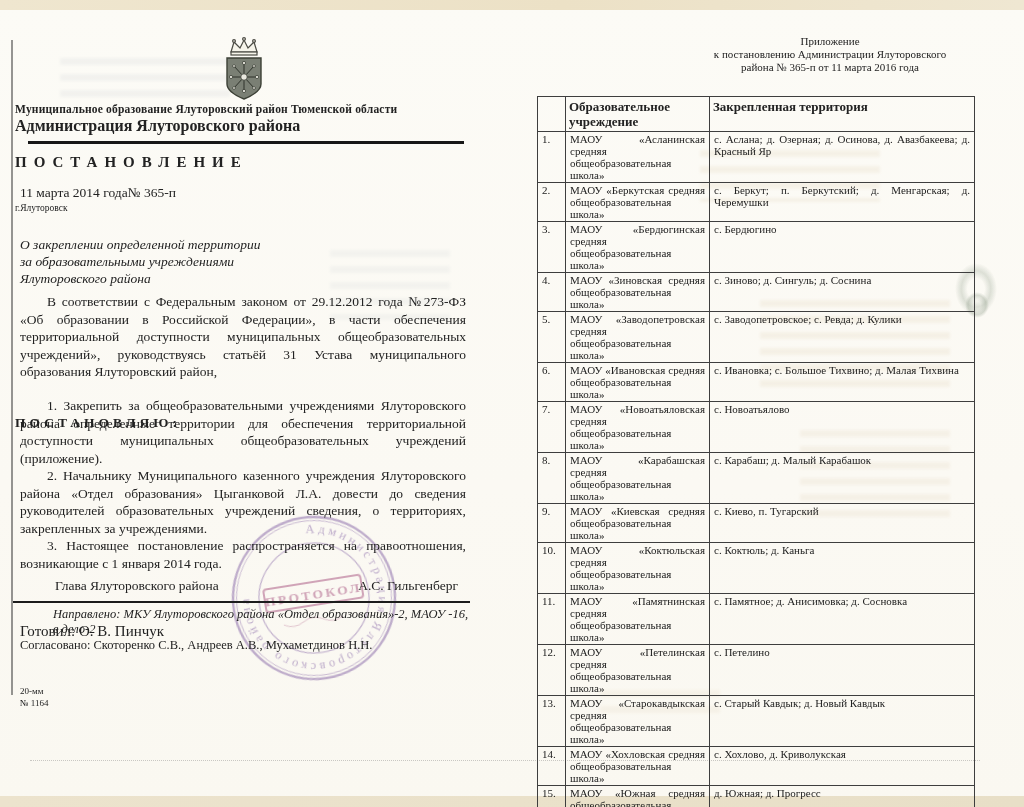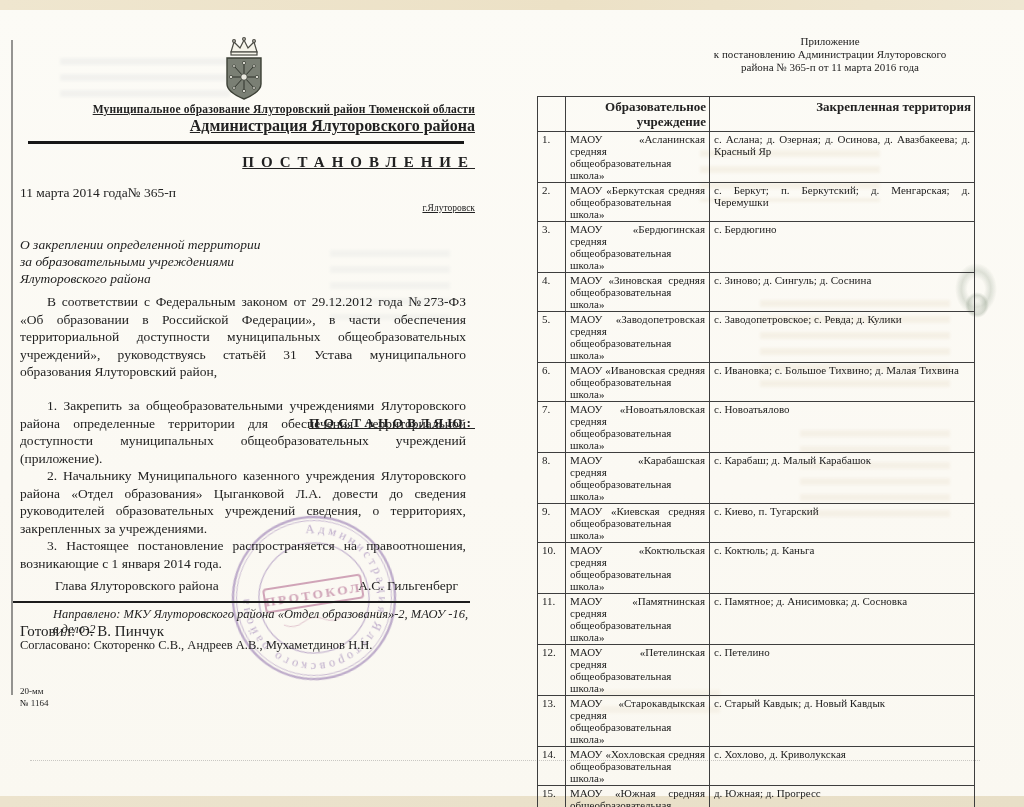--- a/index.html
+++ b/index.html
@@ -8,21 +8,21 @@
     background:linear-gradient(180deg,#fcfbf6 0%,#fbf9f3 60%,#faf8f1 100%);
     font-family:"Liberation Serif","DejaVu Serif",serif;color:#222;
   }
   .strip-top{position:absolute;left:0;top:0;width:1024px;height:10px;
     background:linear-gradient(90deg,#efe6cf,#ece1c6 55%,#efe7d2);}
   .strip-bottom{position:absolute;left:0;top:796px;width:1024px;height:11px;
     background:linear-gradient(90deg,#ece3cd,#e8dfc7);}
   .page-edge-line{position:absolute;left:11px;top:40px;width:2px;height:655px;
     background:rgba(45,45,45,.5);filter:blur(.4px);}
   .abs{position:absolute;}
-  .center{text-align:right;text-decoration:underline;}
+  .center{text-align:left;}
   
   .org-small{left:15px;top:103px;width:460px;font-size:11.5px;font-weight:bold;letter-spacing:.2px;}
   .org-large{left:15px;top:117px;width:460px;font-size:16px;font-weight:bold;}
   .thick-rule{left:28px;top:141px;width:436px;height:3px;background:#171717;}
   .doc-type{left:15px;top:154px;width:460px;font-size:15px;font-weight:bold;letter-spacing:7px;}
   .date-row{left:20px;top:185px;width:448px;display:flex;justify-content:flex-start;font-size:13.5px;}
   .place{left:15px;top:203px;width:460px;font-size:9.5px;}
   .subject{left:20px;top:236px;width:320px;font-size:13.5px;font-style:italic;line-height:17px;white-space:pre-line;}
   .preamble{left:20px;top:293px;width:446px;font-size:13.5px;line-height:17.5px;
     text-align:justify;text-indent:27px;}
@@ -36,21 +36,21 @@
   .agreed-line{left:20px;top:638px;width:440px;font-size:12.5px;}
   .print-marks{left:20px;top:685px;font-size:9px;line-height:12px;white-space:pre-line;}
   
   .stamp{left:228px;top:512px;width:172px;height:172px;opacity:.55;
     transform:rotate(-9deg);mix-blend-mode:multiply;filter:blur(.3px);}
   
   .annex-note{left:665px;top:35px;width:330px;font-size:11px;line-height:13px;text-align:center;}
   table.territory{position:absolute;left:537px;top:96px;width:437px;
     border-collapse:collapse;table-layout:fixed;}
   table.territory th,table.territory td{border:1px solid #3e3e3e;vertical-align:top;}
-  table.territory th{font-size:13px;line-height:15px;font-weight:bold;text-align:right;
+  table.territory th{font-size:13px;line-height:15px;font-weight:bold;text-align:left;
     padding:2px 3px;white-space:pre-line;}
   table.territory td{font-size:11px;line-height:12px;padding:1px 4px;}
   td.row-number-cell{vertical-align:middle;text-align:left;padding-left:5px;}
   td.school-cell{white-space:pre-line;text-align:justify;text-align-last:justify;}
   td.territory-cell{text-align:justify;}
   col.c-num{width:28px;}col.c-school{width:144px;}col.c-terr{width:265px;}
   
   .ghost{position:absolute;filter:blur(1.4px);pointer-events:none;
     background:repeating-linear-gradient(180deg,currentColor 0 7px,transparent 7px 16px);}
   .ghost.tan{color:#b08a4a;}

